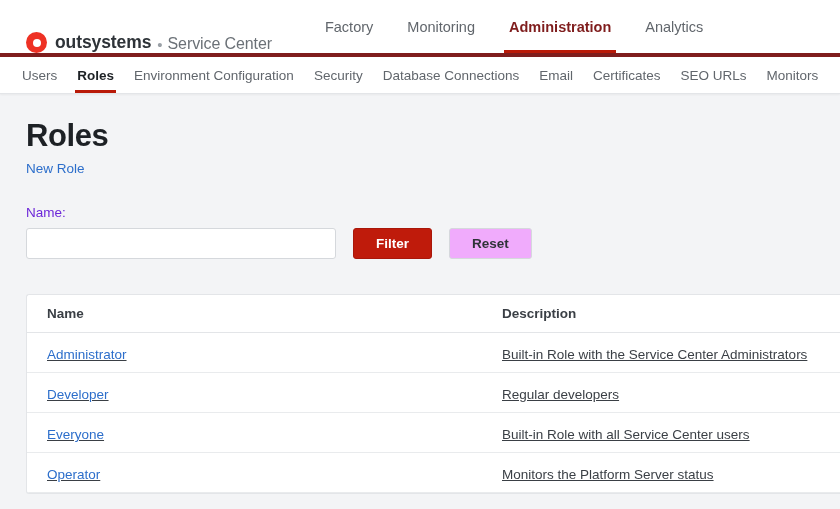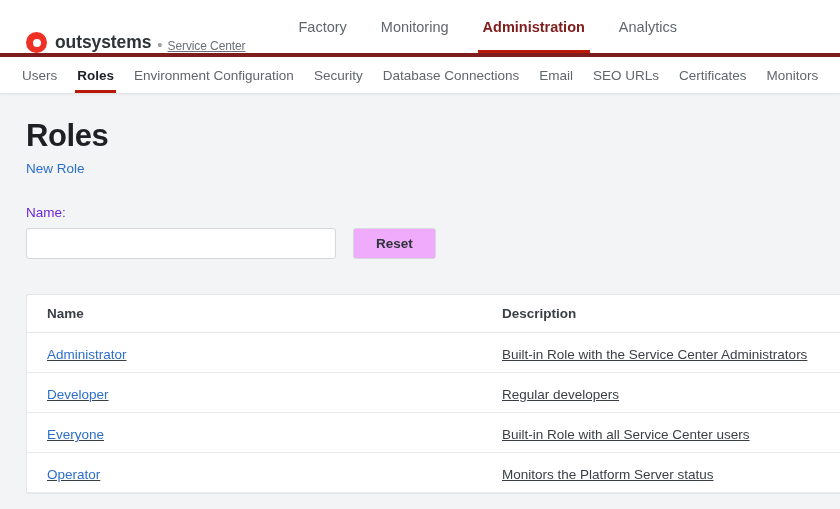--- a/index.html
+++ b/index.html
@@ -57,24 +57,23 @@
     font-weight: 700;
     color: #2e3338;
     letter-spacing: -0.1px;
   }
   .brand-sep {
     font-size: 15px;
     color: #9aa0a6;
     margin: 0 5px 0 6px;
   }
   .brand-sub {
-    font-size: 12px;
+    font-size: 16px;
     color: #6b7177;
     letter-spacing: -0.1px;
-    text-decoration: underline;
   }
 
   .mainnav {
     display: flex;
     align-items: stretch;
     height: 100%;
     gap: 0;
   }
   .mainnav a {
     display: flex;
@@ -261,34 +260,35 @@
   </nav>
 </div>
 
 <nav class="subnav">
   <a href="#">Users</a>
   <a href="#" class="active">Roles</a>
   <a href="#">Environment Configuration</a>
   <a href="#">Security</a>
   <a href="#">Database Connections</a>
   <a href="#">Email</a>
+  <a href="#">Certificates</a>
   <a href="#">SEO URLs</a>
-  <a href="#">Certificates</a>
   <a href="#">Monitors</a>
 </nav>
 
 <div class="page">
 
   <h1 class="page-title">Roles</h1>
   <a href="#" class="newlink">New Role</a>
 
   <div class="filter">
     <div class="filter-label">Name:</div>
     <div class="filter-row">
       <input class="text-input" type="text" placeholder="" style="">
+      <button class="btn btn-primary">Filter</button>
       <button class="btn btn-secondary">Reset</button>
     </div>
   </div>
 
   <div class="table-card">
     <table>
       <thead>
         <tr>
           <th class="col-name">Name</th>
           <th>Description</th>

